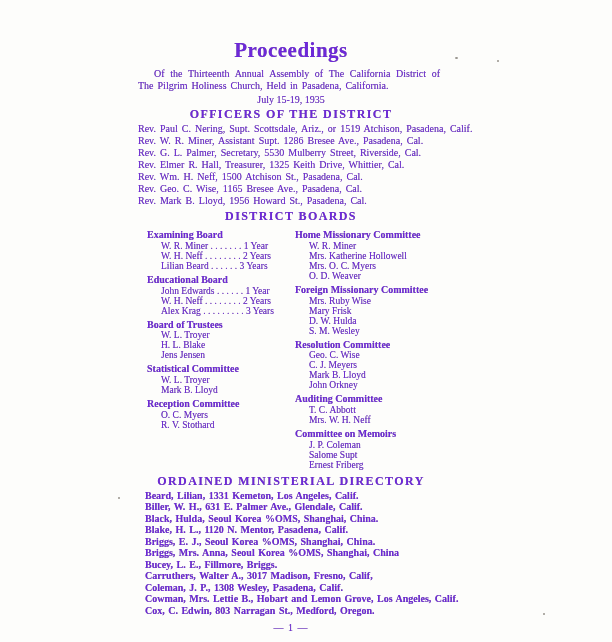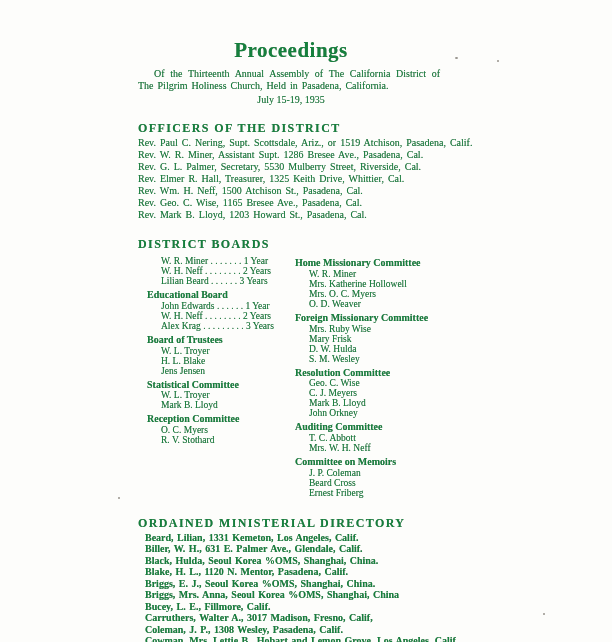--- a/index.html
+++ b/index.html
@@ -1,39 +1,39 @@
 <!DOCTYPE html>
 <html><head>
 <meta charset="utf-8">
 <style>
   html,body{margin:0;padding:0;background:#e8e8e8;}
   .page{
     position:relative;
     width:612px;height:642px;
     background:#fdfdfb;
     font-family:"Liberation Serif","DejaVu Serif",serif;
-    color:#15803d;
+    color:#6d28d9;
     overflow:hidden;
     text-shadow:0 0 0.6px rgba(48,45,40,0.5);
   }
   .content{position:absolute;left:138px;top:38px;width:306px;}
   .title{
     margin:0 0 5px 0;
     font-size:21px;font-weight:bold;letter-spacing:.5px;
     text-align:center;
   }
   .subtitle{
     margin:0;width:302px;
     font-size:10px;line-height:12px;
     text-indent:16px;text-align:justify;word-spacing:1.5px;
   }
   .date-line{font-size:10px;line-height:11px;text-align:center;margin-top:2px;}
   .section-heading{
     font-size:12px;font-weight:bold;letter-spacing:1.4px;
-    text-align:left;line-height:13px;margin-top:17px;
+    text-align:center;line-height:13px;margin-top:3px;
   }
   .officers{width:348px;font-size:10px;line-height:12px;margin-top:2px;word-spacing:1.5px;}
   .officer-line{padding-left:16px;text-indent:-16px;}
   .boards{display:flex;margin-top:5px;}
   .boards-col-left{width:157px;box-sizing:border-box;padding-left:9px;flex:none;}
   .boards-col-right{flex:1;box-sizing:border-box;padding-left:0;}
   .board-group{margin-bottom:2px;}
   .board-name{font-weight:bold;font-size:10px;line-height:10.8px;padding-top:2px;}
   .board-member{font-size:9.5px;line-height:10px;padding-left:14px;white-space:pre;}
   .directory{width:345px;font-size:10px;line-height:11.5px;margin-top:2px;margin-left:7px;word-spacing:1px;font-weight:bold;}
@@ -61,28 +61,29 @@
 
     <div class="section-heading">OFFICERS OF THE DISTRICT</div>
 
     <div class="officers">
         <div class="officer-line">Rev. Paul C. Nering, Supt. Scottsdale, Ariz., or 1519 Atchison, Pasadena, Calif.</div>
         <div class="officer-line">Rev. W. R. Miner, Assistant Supt. 1286 Bresee Ave., Pasadena, Cal.</div>
         <div class="officer-line">Rev. G. L. Palmer, Secretary, 5530 Mulberry Street, Riverside, Cal.</div>
         <div class="officer-line">Rev. Elmer R. Hall, Treasurer, 1325 Keith Drive, Whittier, Cal.</div>
         <div class="officer-line">Rev. Wm. H. Neff, 1500 Atchison St., Pasadena, Cal.</div>
         <div class="officer-line">Rev. Geo. C. Wise, 1165 Bresee Ave., Pasadena, Cal.</div>
-        <div class="officer-line">Rev. Mark B. Lloyd, 1203 Howard St., Pasadena, Cal.</div>
+        <div class="officer-line">Rev. Mark B. Lloyd, 1956 Howard St., Pasadena, Cal.</div>
       </div>
 
     <div class="section-heading">DISTRICT BOARDS</div>
 
     <div class="boards">
       <div class="boards-col-left">
           <div class="board-group">
+            <div class="board-name">Examining Board</div>
             <div class="board-member">W. R. Miner . . . . . . . 1 Year</div>
             <div class="board-member">W. H. Neff . . . . . . . . 2 Years</div>
             <div class="board-member">Lilian Beard . . . . . . 3 Years</div>
           </div>
           <div class="board-group">
             <div class="board-name">Educational Board</div>
             <div class="board-member">John Edwards . . . . . . 1 Year</div>
             <div class="board-member">W. H. Neff . . . . . . . . 2 Years</div>
             <div class="board-member">Alex Krag . . . . . . . . . 3 Years</div>
           </div>
@@ -126,36 +127,36 @@
             <div class="board-member">John Orkney</div>
           </div>
           <div class="board-group">
             <div class="board-name">Auditing Committee</div>
             <div class="board-member">T. C. Abbott</div>
             <div class="board-member">Mrs. W. H. Neff</div>
           </div>
           <div class="board-group">
             <div class="board-name">Committee on Memoirs</div>
             <div class="board-member">J. P. Coleman</div>
-            <div class="board-member">Beard Cross</div>
+            <div class="board-member">Salome Supt</div>
             <div class="board-member">Ernest Friberg</div>
           </div>
         </div>
     </div>
 
     <div class="section-heading">ORDAINED MINISTERIAL DIRECTORY</div>
 
     <div class="directory">
         <div class="directory-line">Beard, Lilian, 1331 Kemeton, Los Angeles, Calif.</div>
         <div class="directory-line">Biller, W. H., 631 E. Palmer Ave., Glendale, Calif.</div>
         <div class="directory-line">Black, Hulda, Seoul Korea %OMS, Shanghai, China.</div>
         <div class="directory-line">Blake, H. L., 1120 N. Mentor, Pasadena, Calif.</div>
         <div class="directory-line">Briggs, E. J., Seoul Korea %OMS, Shanghai, China.</div>
         <div class="directory-line">Briggs, Mrs. Anna, Seoul Korea %OMS, Shanghai, China</div>
-        <div class="directory-line">Bucey, L. E., Fillmore, Calif.</div>
+        <div class="directory-line">Bucey, L. E., Fillmore, Briggs.</div>
         <div class="directory-line">Carruthers, Walter A., 3017 Madison, Fresno, Calif,</div>
         <div class="directory-line">Coleman, J. P., 1308 Wesley, Pasadena, Calif.</div>
         <div class="directory-line">Cowman, Mrs. Lettie B., Hobart and Lemon Grove, Los Angeles, Calif.</div>
         <div class="directory-line">Cox, C. Edwin, 803 Narragan St., Medford, Oregon.</div>
       </div>
 
     <div class="page-number">— 1 —</div>
 
   </div>
 </div>

